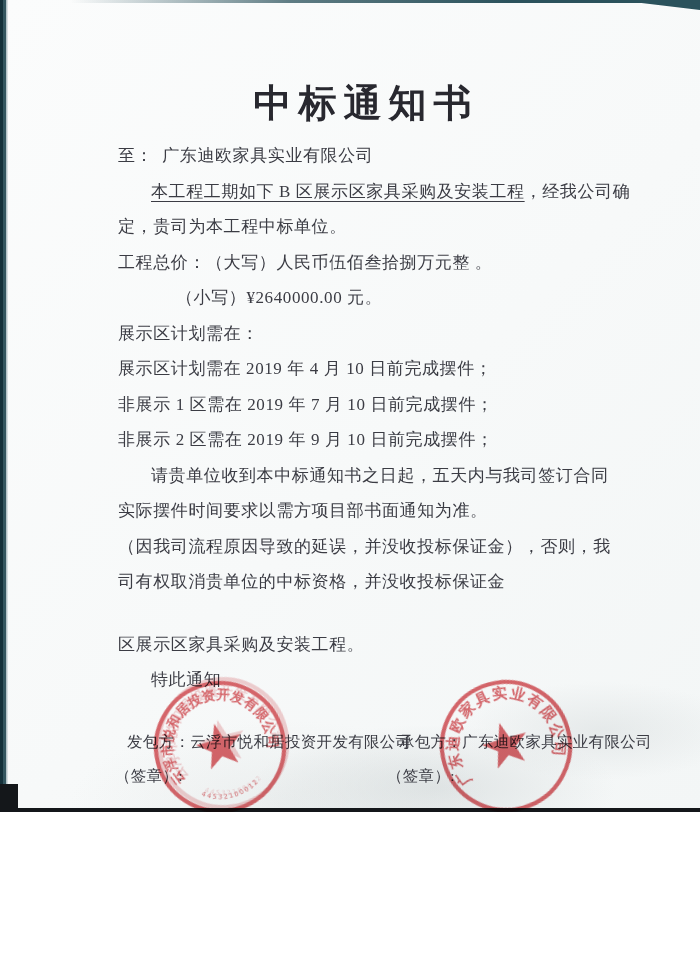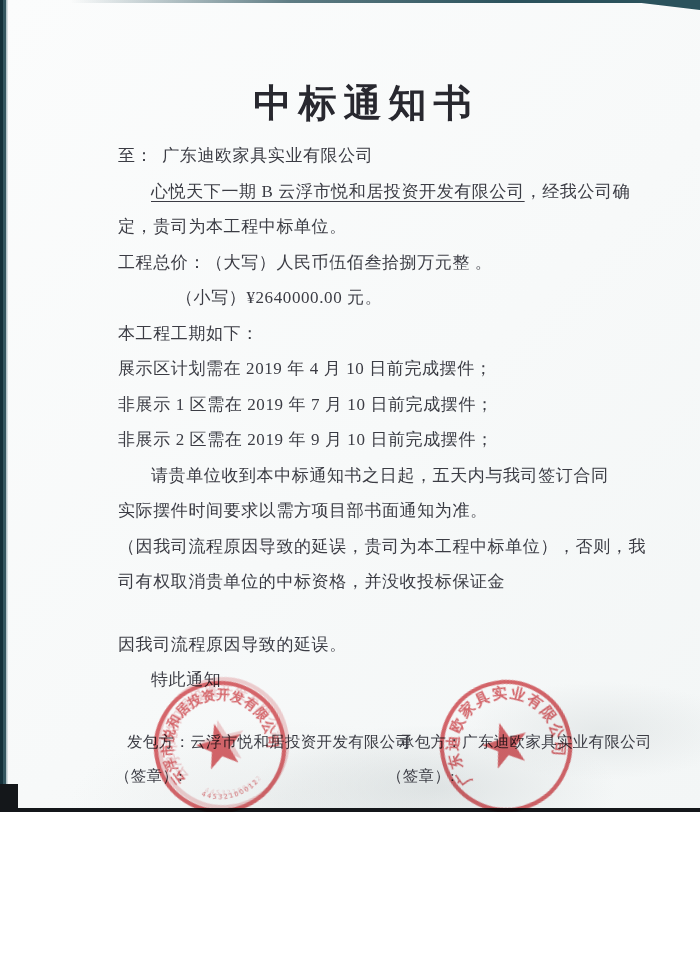--- a/index.html
+++ b/index.html
@@ -61,37 +61,37 @@
   <div class="edge-top"></div>
   <div class="edge-top-corner"></div>
   <div class="edge-bottom"></div>
   <div class="corner-bl"></div>
 
   <div class="content">
     <h1 class="title">中标通知书</h1>
 
     <p class="line"><span class="to-label">至：</span><span>广东迪欧家具实业有限公司</span></p>
 
-    <p class="line indent"><span class="u">心悦天下一期 B 云浮市悦和居投资开发有限公司</span><span>，经我公司确</span></p>
+    <p class="line indent"><span class="u">本工程工期如下 B 区展示区家具采购及安装工程</span><span>，经我公司确</span></p>
     <p class="line">定，贵司为本工程中标单位。</p>
 
     <p class="line">工程总价：（大写）人民币伍佰叁拾捌万元整 。</p>
     <p class="line pad-lower">（小写）¥2640000.00 元。</p>
 
-    <p class="line">本工程工期如下：</p>
+    <p class="line">展示区计划需在：</p>
     <p class="line">展示区计划需在 2019 年 4 月 10 日前完成摆件；</p>
     <p class="line">非展示 1 区需在 2019 年 7 月 10 日前完成摆件；</p>
     <p class="line">非展示 2 区需在 2019 年 9 月 10 日前完成摆件；</p>
     <p class="line indent">请贵单位收到本中标通知书之日起，五天内与我司签订合同</p>
 
     <p class="line">实际摆件时间要求以需方项目部书面通知为准。</p>
-    <p class="line">（因我司流程原因导致的延误，贵司为本工程中标单位），否则，我</p>
+    <p class="line">（因我司流程原因导致的延误，并没收投标保证金），否则，我</p>
     <p class="line">司有权取消贵单位的中标资格，并没收投标保证金</p>
 
-    <p class="line gap-top">因我司流程原因导致的延误。</p>
+    <p class="line gap-top">区展示区家具采购及安装工程。</p>
     <p class="line indent">特此通知</p>
   </div>
 
   <div class="footer">
     <div class="fcol left">
       <p class="party"><span>发包方：</span><span>云浮市悦和居投资开发有限公司</span></p>
       <p class="seal">（签章）:</p>
     </div>
     <div class="fcol">
       <p class="party"><span>承包方：</span><span>广东迪欧家具实业有限公司</span></p>

